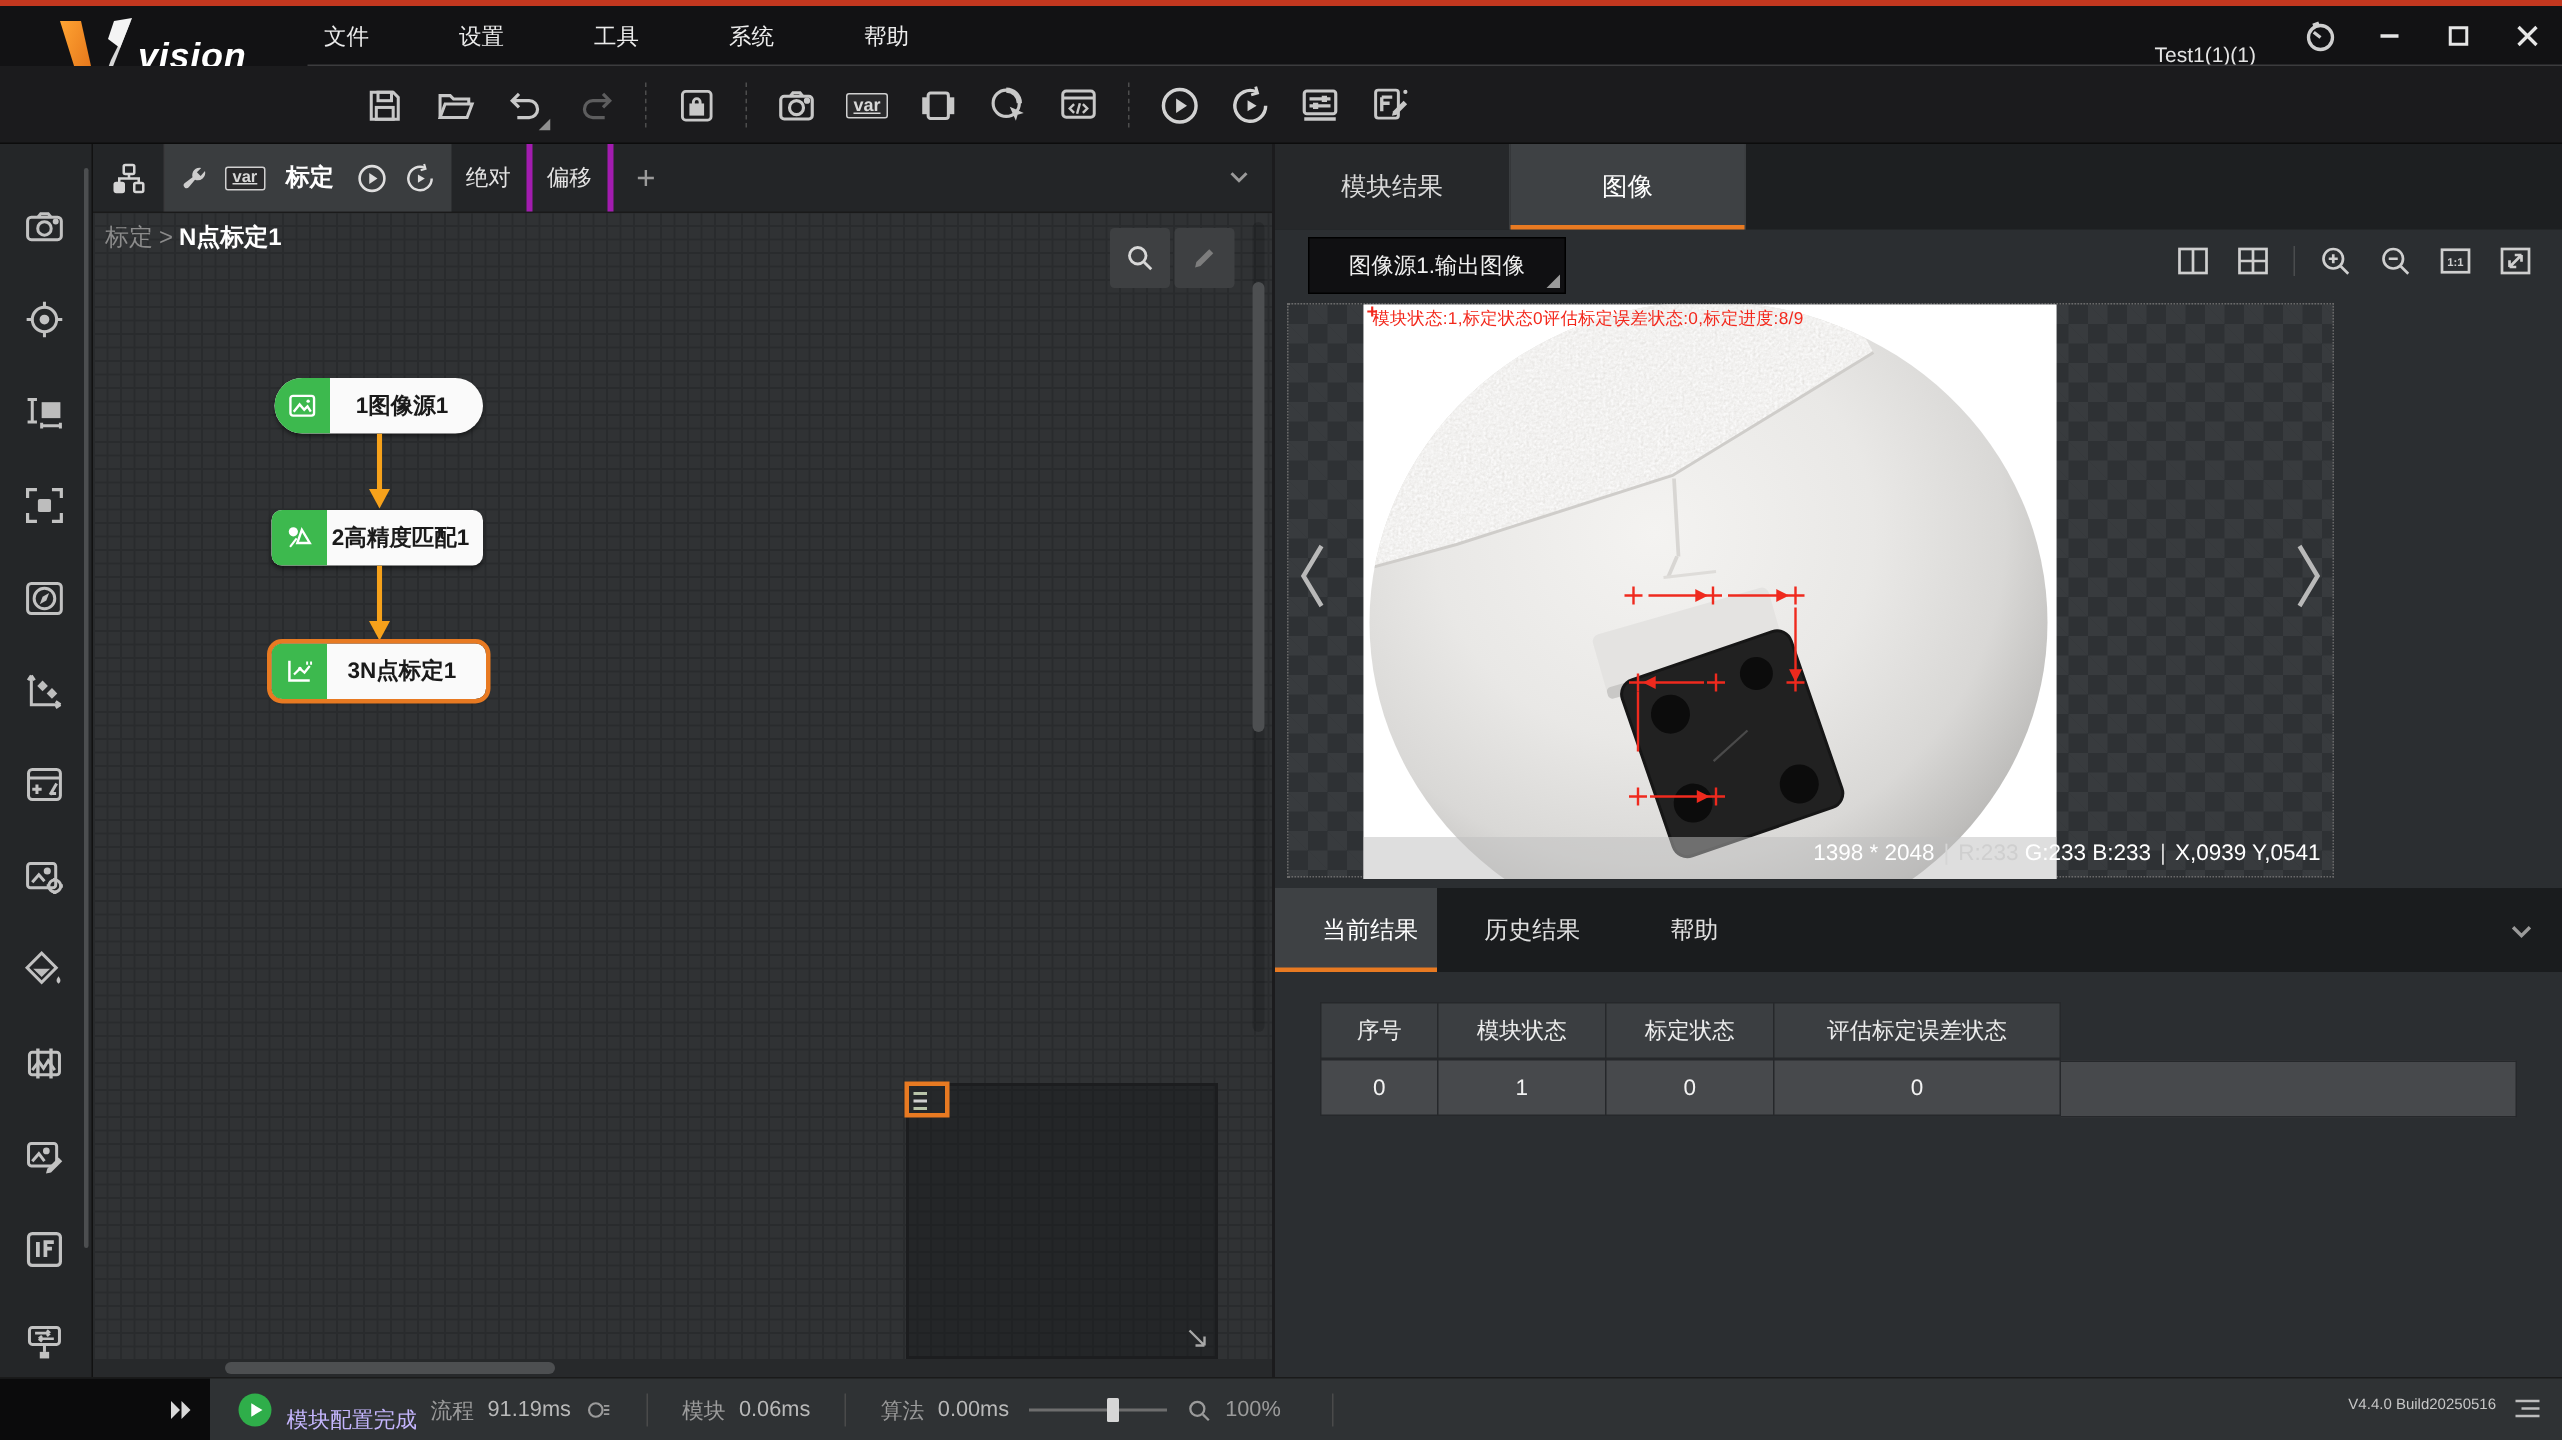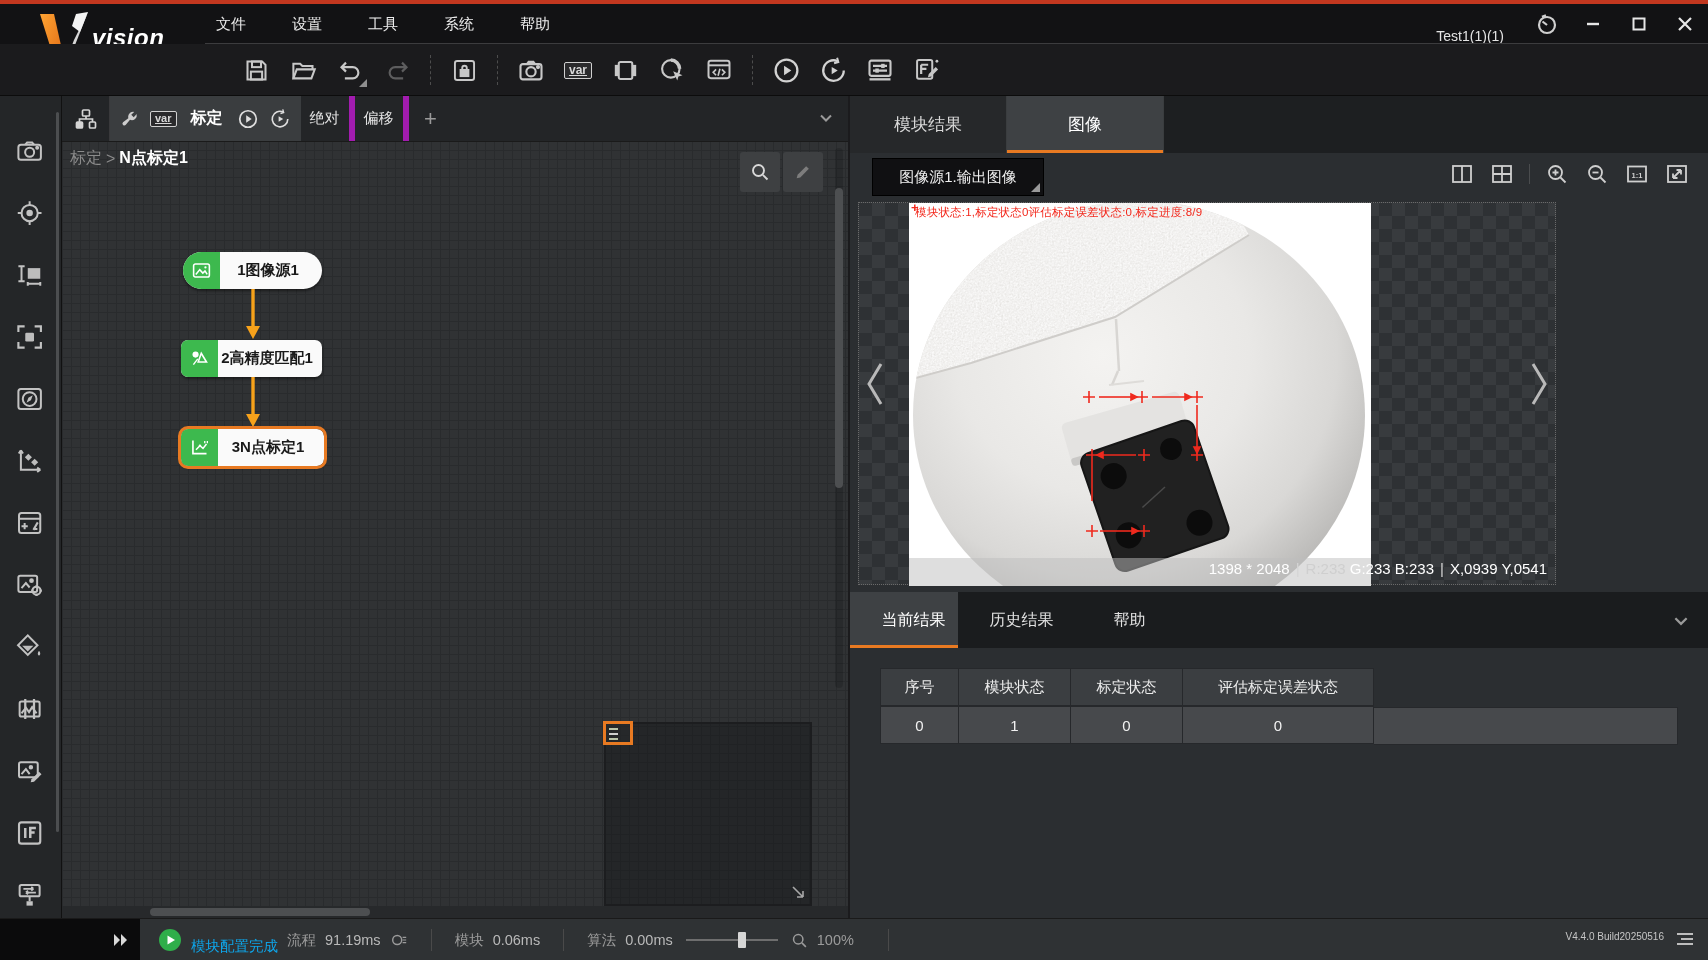--- a/index.html
+++ b/index.html
@@ -14,21 +14,21 @@
   #redline { position:absolute; top:0; left:0; right:0; height:4px; background:#c2371f; }
   #titlebar { position:absolute; top:4px; left:0; right:0; height:40px; background:#121214; }
   #titlebar-sep { position:absolute; top:43px; left:205px; right:0; height:1px; background:#3c3c3e; }
   #toolbar { position:absolute; top:44px; left:0; right:0; height:52px; background:#1b1b1d; border-bottom:1px solid #0c0c0c; }
 
   #logo { position:absolute; top:10px; left:36px; width:150px; height:80px; }
   #logo .wordmark { position:absolute; left:56px; top:16px; line-height:1; }
   #logo .w1 { font-style:italic; font-weight:bold; font-size:24px; color:#fff; letter-spacing:.5px; }
   #logo .w2 { font-style:italic; font-size:19px; color:#e9e9e9; margin-top:2px; margin-left:4px; }
 
-  #menubar { position:absolute; left:210px; top:0; height:40px; display:flex; align-items:center; gap:34px; }
+  #menubar { position:absolute; left:210px; top:0; height:40px; display:flex; align-items:center; gap:48px; }
   .menu-item { font-size:15px; color:#ececec; padding:4px 6px; cursor:default; }
 
   #win-right { position:absolute; right:0; top:0; height:40px; display:flex; align-items:flex-end; }
   #win-title { font-size:14px; color:#e4e4e4; margin-right:20px; }
   .winbtn { width:46px; height:40px; display:flex; align-items:center; justify-content:center; }
   .winbtn svg { display:block; }
 
   #tool-icons { position:absolute; left:236px; top:0; height:52px; display:flex; align-items:center; gap:7px; }
   .ticon { width:40px; height:40px; display:flex; align-items:center; justify-content:center; border-radius:3px; position:relative; }
   .ticon.dim { opacity:.38; }
@@ -47,21 +47,21 @@
   #canvas { position:absolute; left:62px; top:96px; width:786px; bottom:42px;
     background-color:#303234;
     background-image:linear-gradient(#292b2d 1px, transparent 1px), linear-gradient(90deg,#292b2d 1px, transparent 1px);
     background-size:9px 9px; overflow:hidden; }
   #tabstrip { position:absolute; left:0; top:0; right:0; height:46px; background:#232527; border-bottom:1px solid #1a1a1a;
     background-image:none; display:flex; align-items:stretch; }
   .ts-cell { display:flex; align-items:center; }
   #flowtree-btn { width:48px; justify-content:center; border-right:1px solid #39393b; }
   #toolblock { background:#3a3d3f; padding:0 10px; gap:10px; }
   #toolblock .tabname { font-size:16px; font-weight:bold; color:#fff; margin:0 4px; }
-  .flowtab { width:54px; justify-content:center; font-size:15px; color:#e3e3e3; border-right:6px solid #a21caf; }
+  .flowtab { width:54px; justify-content:center; font-size:15px; color:#e3e3e3; border-right:4px solid #a21caf; }
   .flowtab-add { width:44px; justify-content:center; font-size:22px; color:#9a9a9a; }
   #tab-chevron { position:absolute; right:14px; top:14px; }
 
   #breadcrumb { position:absolute; left:8px; top:52px; font-size:16px; display:flex; gap:4px; align-items:center; }
   #breadcrumb .dim { color:#8b8b8b; }
   #breadcrumb .cur { color:#fff; font-weight:bold; }
 
   .canvas-btn { position:absolute; top:56px; width:40px; height:40px; background:#3e4042; border-radius:3px;
     display:flex; align-items:center; justify-content:center; }
 
@@ -128,21 +128,21 @@
   .tcell:last-child { border-right:1px solid #26282b; }
   .thead .tcell { background:#3b3e41; color:#ececec; font-size:15px; }
   .tdata .tcell { background:#47494c; color:#f2f2f2; }
   .c0 { width:78px;text-align:right; } .c1 { width:112px; } .c2 { width:112px; } .c3 { width:192px; }
   #row-extend { position:absolute; left:524px; top:59px; width:304px; height:38px; background:#47494c; border:1px solid #26282b; border-left:none; }
 
   
   #bottombar { position:absolute; left:0; bottom:0; height:42px; right:0; background:#2f3234; border-top:1px solid #1a1a1a; }
   #bb-black { position:absolute; left:0; top:0; width:140px; height:42px; background:#0b0b0c; display:flex; align-items:center; justify-content:flex-end; padding-right:10px; }
   #bb-left { position:absolute; left:158px; top:0; height:42px; display:flex; align-items:center; gap:9px; }
-  #bb-left .strong { font-size:14.5px; color:#0ea5e9;margin-top:12px; }
+  #bb-left .strong { font-size:14.5px; color:#c4b5fd;margin-top:12px; }
   #bb-left .lbl { font-size:14.5px; color:#9b9b9b; }
   #bb-left .val { font-size:14.5px; color:#b9b9b9; }
   .bsep { width:1px; height:22px; background:#4a4a4a; margin:0 14px; }
   #zoom-slider { position:relative; width:92px; height:2px; background:#6e6e6e; margin:0 4px; }
   #zoom-handle { position:absolute; left:52px; top:-7px; width:8px; height:16px; background:#d6d6d6; border-radius:1px; }
   #bb-div2 { position:absolute; left:888px; top:10px; width:1px; height:22px; background:#4a4a4a; }
   #bb-right { position:absolute; left:904px; top:0; height:42px; display:flex; align-items:center; gap:12px; }
   #bb-right .time { font-size:14.5px; color:#ececec; }
   #bb-version { position:absolute; right:44px; top:12px; font-size:10px; color:#c6c6c6; }
   #bb-list { position:absolute; right:14px; top:13px; }

